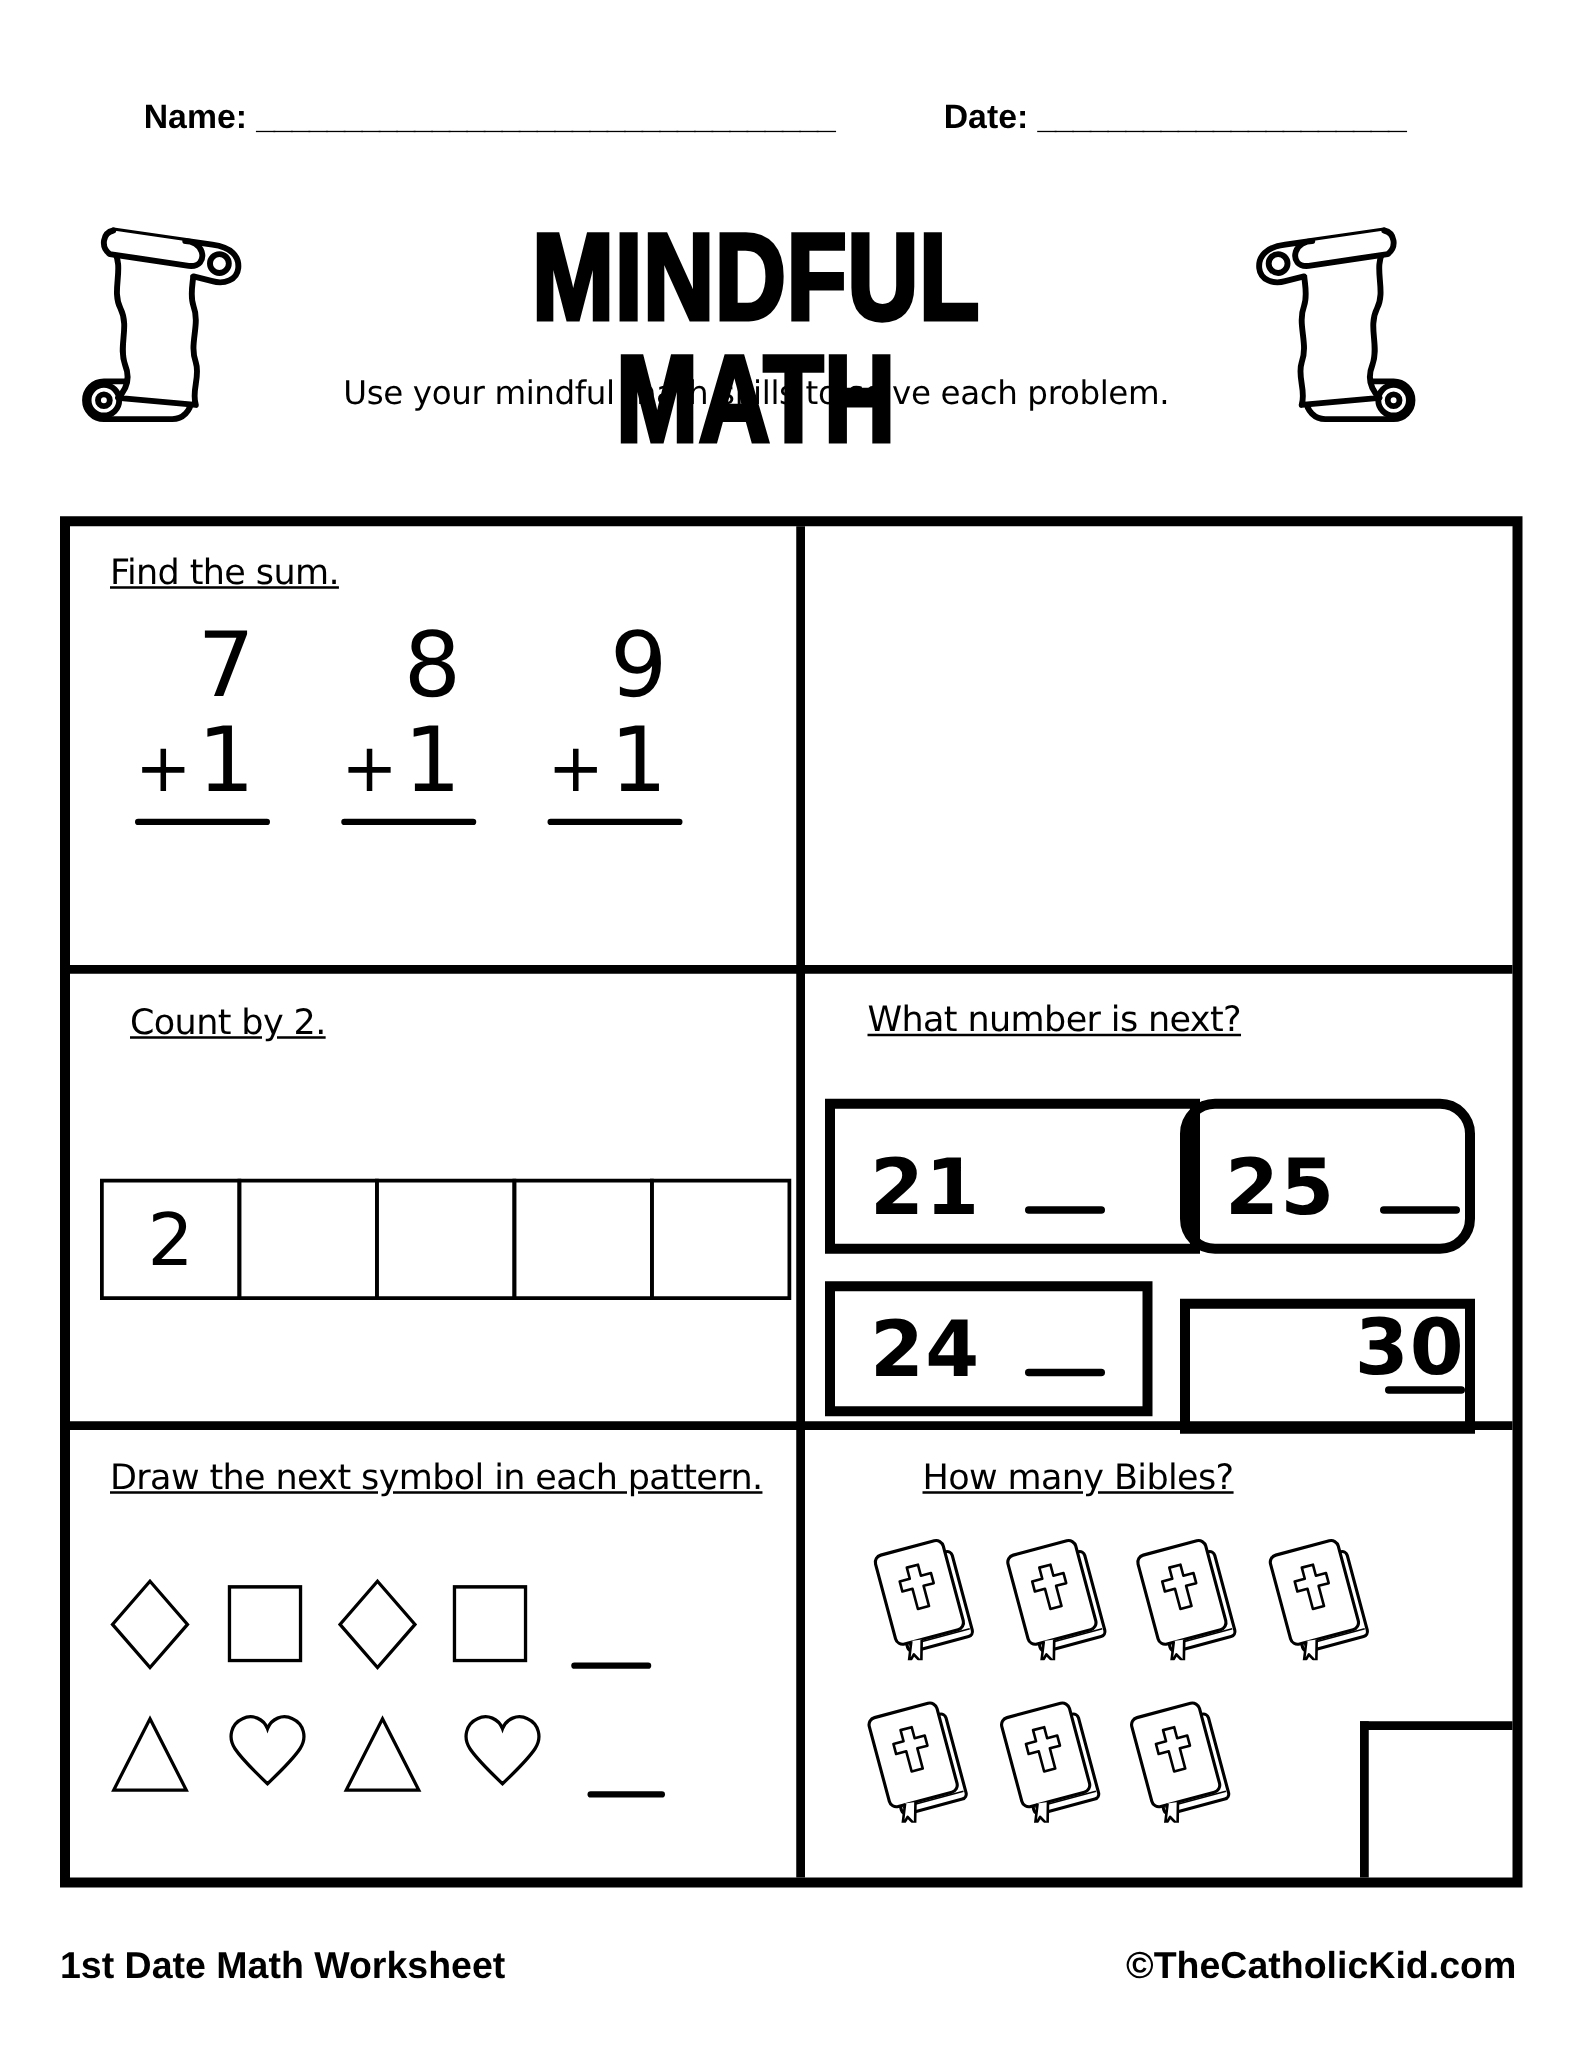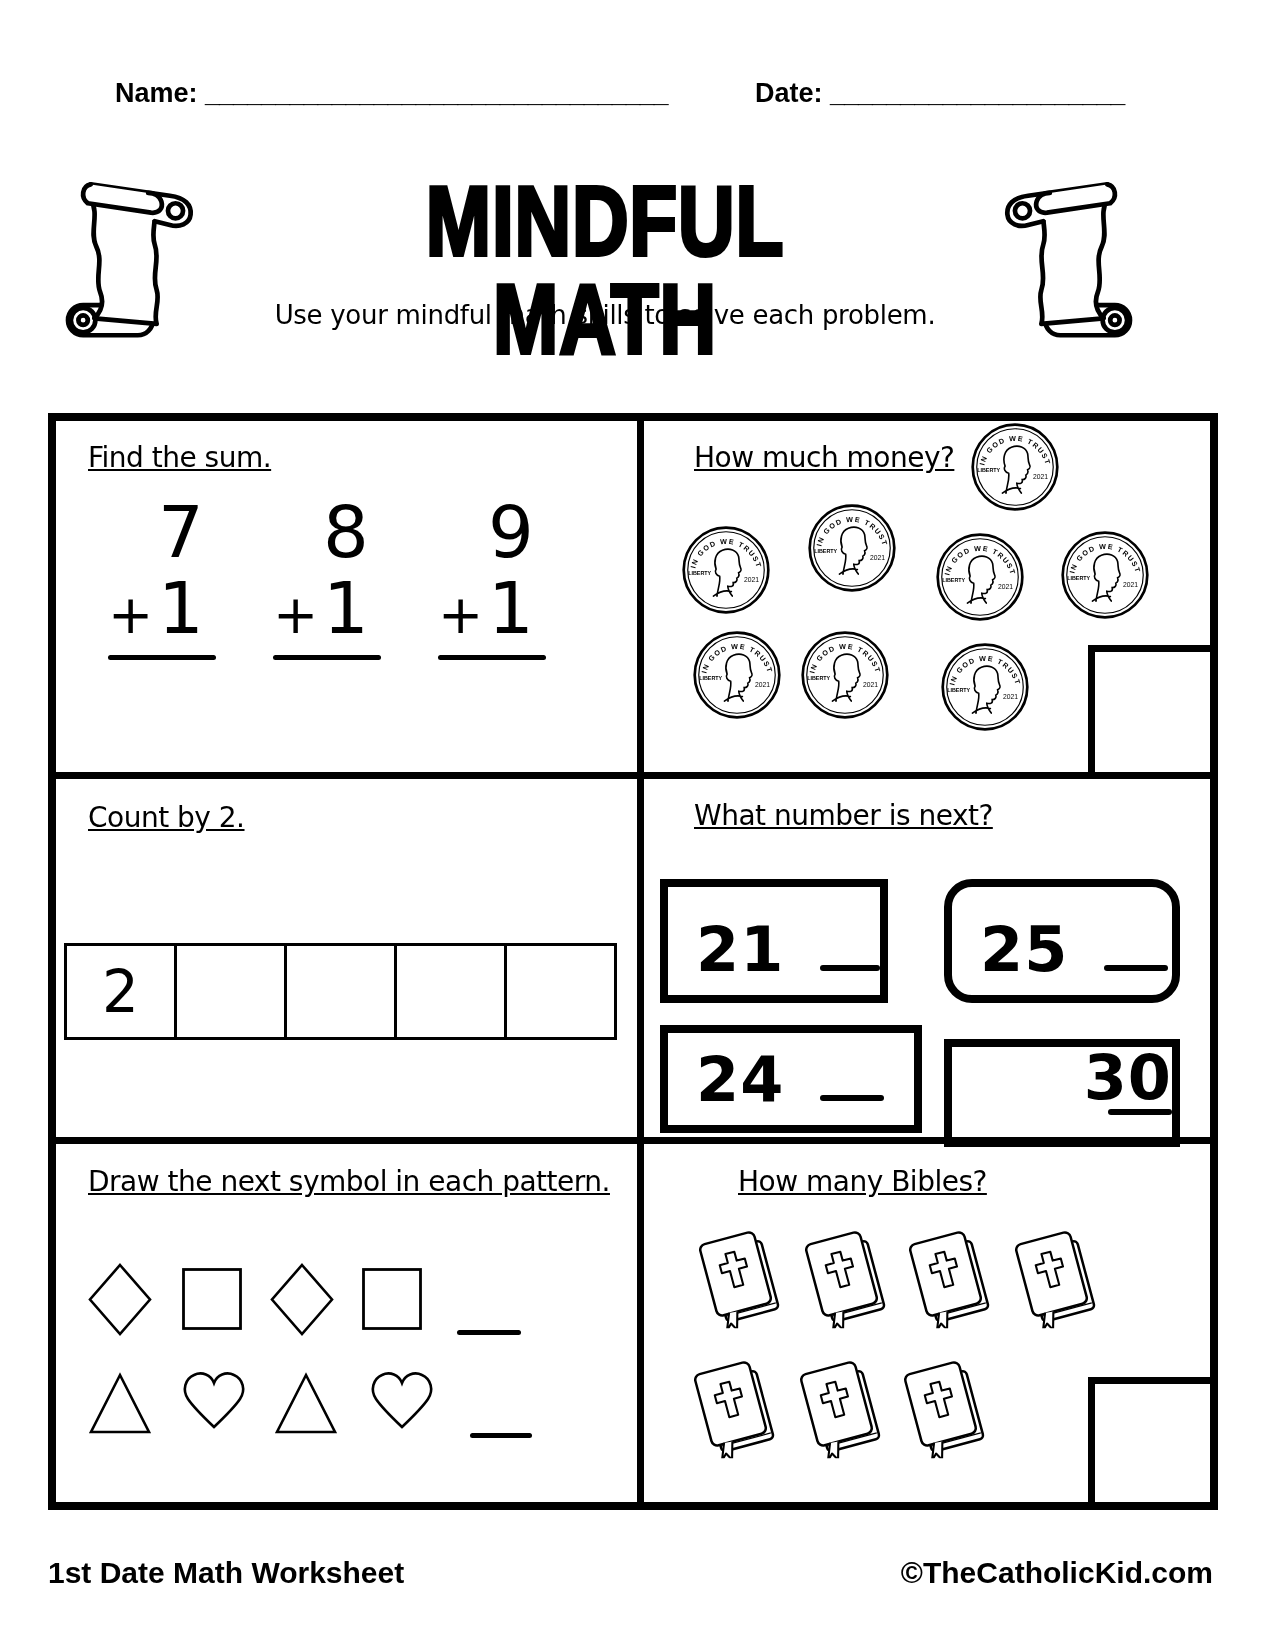--- a/index.html
+++ b/index.html
@@ -170,63 +170,35 @@
       <div class="sum-problem" style="left:382px;">
         <div class="sum-top">9</div>
         <div class="sum-row">
           <span class="sum-op">+</span>
           <span class="sum-addend">1</span>
         </div>
         <div class="sum-line"></div>
       </div>
     </div>
 
-    <div class="cell" style="left:588px;top:0;width:566px;height:351px;">
-      <div class="cell-title" style="left:50px;top:20px;">How much money?</div>
-      <svg class="penny" style="left:326px;top:1px;" viewBox="0 0 100 100">
-          <use href="#sym-penny"></use>
-        </svg>
-      <svg class="penny" style="left:37px;top:104px;" viewBox="0 0 100 100">
-          <use href="#sym-penny"></use>
-        </svg>
-      <svg class="penny" style="left:163px;top:82px;" viewBox="0 0 100 100">
-          <use href="#sym-penny"></use>
-        </svg>
-      <svg class="penny" style="left:291px;top:111px;" viewBox="0 0 100 100">
-          <use href="#sym-penny"></use>
-        </svg>
-      <svg class="penny" style="left:416px;top:109px;" viewBox="0 0 100 100">
-          <use href="#sym-penny"></use>
-        </svg>
-      <svg class="penny" style="left:48px;top:209px;" viewBox="0 0 100 100">
-          <use href="#sym-penny"></use>
-        </svg>
-      <svg class="penny" style="left:156px;top:209px;" viewBox="0 0 100 100">
-          <use href="#sym-penny"></use>
-        </svg>
-      <svg class="penny" style="left:296px;top:221px;" viewBox="0 0 100 100">
-          <use href="#sym-penny"></use>
-        </svg>
-      <div class="corner-box" style="left:444px;top:224px;"></div>
-    </div>
-
-    <div class="cell" style="left:0;top:358px;width:521px;height:358px;">
+
+    <div class="cell" style="left:16px;top:358px;width:521px;height:358px;">
       <div class="cell-title" style="left:32px;top:22px;">Count by 2.</div>
       <div class="count-row">
         <div class="count-box">2</div>
         <div class="count-box"></div>
         <div class="count-box"></div>
         <div class="count-box"></div>
         <div class="count-box"></div>
       </div>
     </div>
 
     <div class="cell" style="left:588px;top:358px;width:566px;height:358px;">
       <div class="cell-title" style="left:50px;top:20px;">What number is next?</div>
-      <div class="next-box" style="left:16px;top:100px;width:228px;height:124px;">
+      <div class="next-box" style="left:16px;top:100px;width:300px;height:124px;">
         <span class="next-num">21</span>
         <span class="next-blank"></span>
       </div>
       <div class="next-box" style="left:300px;top:100px;width:236px;height:124px;border-radius:28px;">
         <span class="next-num">25</span>
         <span class="next-blank"></span>
       </div>
       <div class="next-box" style="left:16px;top:246px;width:262px;height:108px;">
         <span class="next-num">24</span>
         <span class="next-blank"></span>

